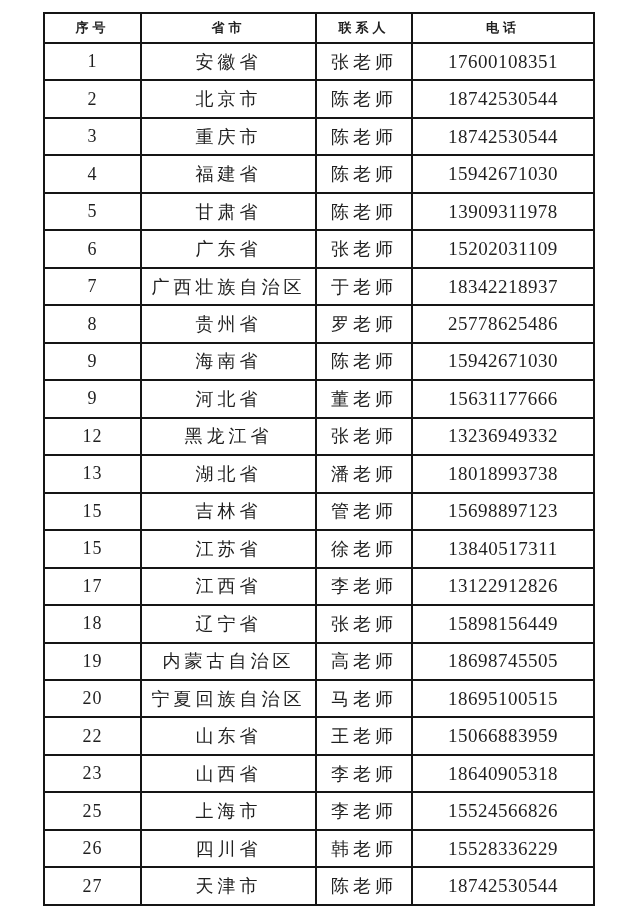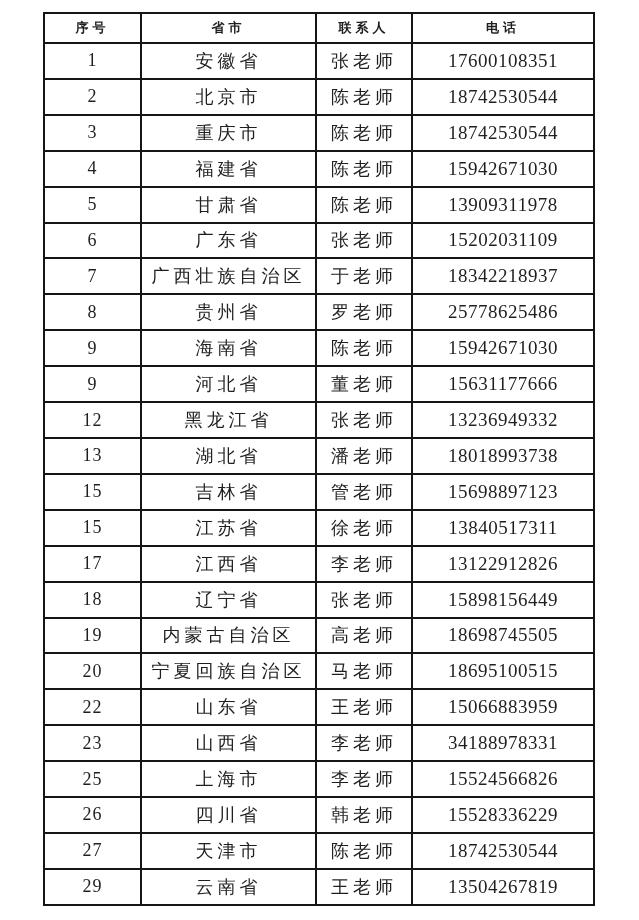--- a/index.html
+++ b/index.html
@@ -186,41 +186,35 @@
         <tr>
           <td class="num">22</td>
           <td class="zh">山东省</td>
           <td class="zh">王老师</td>
           <td class="phone">15066883959</td>
         </tr>
         <tr>
           <td class="num">23</td>
           <td class="zh">山西省</td>
           <td class="zh">李老师</td>
-          <td class="phone">34188978331</td>
+          <td class="phone">18640905318</td>
         </tr>
         <tr>
           <td class="num">25</td>
           <td class="zh">上海市</td>
           <td class="zh">李老师</td>
           <td class="phone">15524566826</td>
         </tr>
         <tr>
           <td class="num">26</td>
           <td class="zh">四川省</td>
           <td class="zh">韩老师</td>
           <td class="phone">15528336229</td>
         </tr>
         <tr>
           <td class="num">27</td>
           <td class="zh">天津市</td>
           <td class="zh">陈老师</td>
           <td class="phone">18742530544</td>
-        </tr>
-        <tr>
-          <td class="num">29</td>
-          <td class="zh">云南省</td>
-          <td class="zh">王老师</td>
-          <td class="phone">13504267819</td>
         </tr>
       </tbody>
   </table>
 </div>
 
 </body></html>

